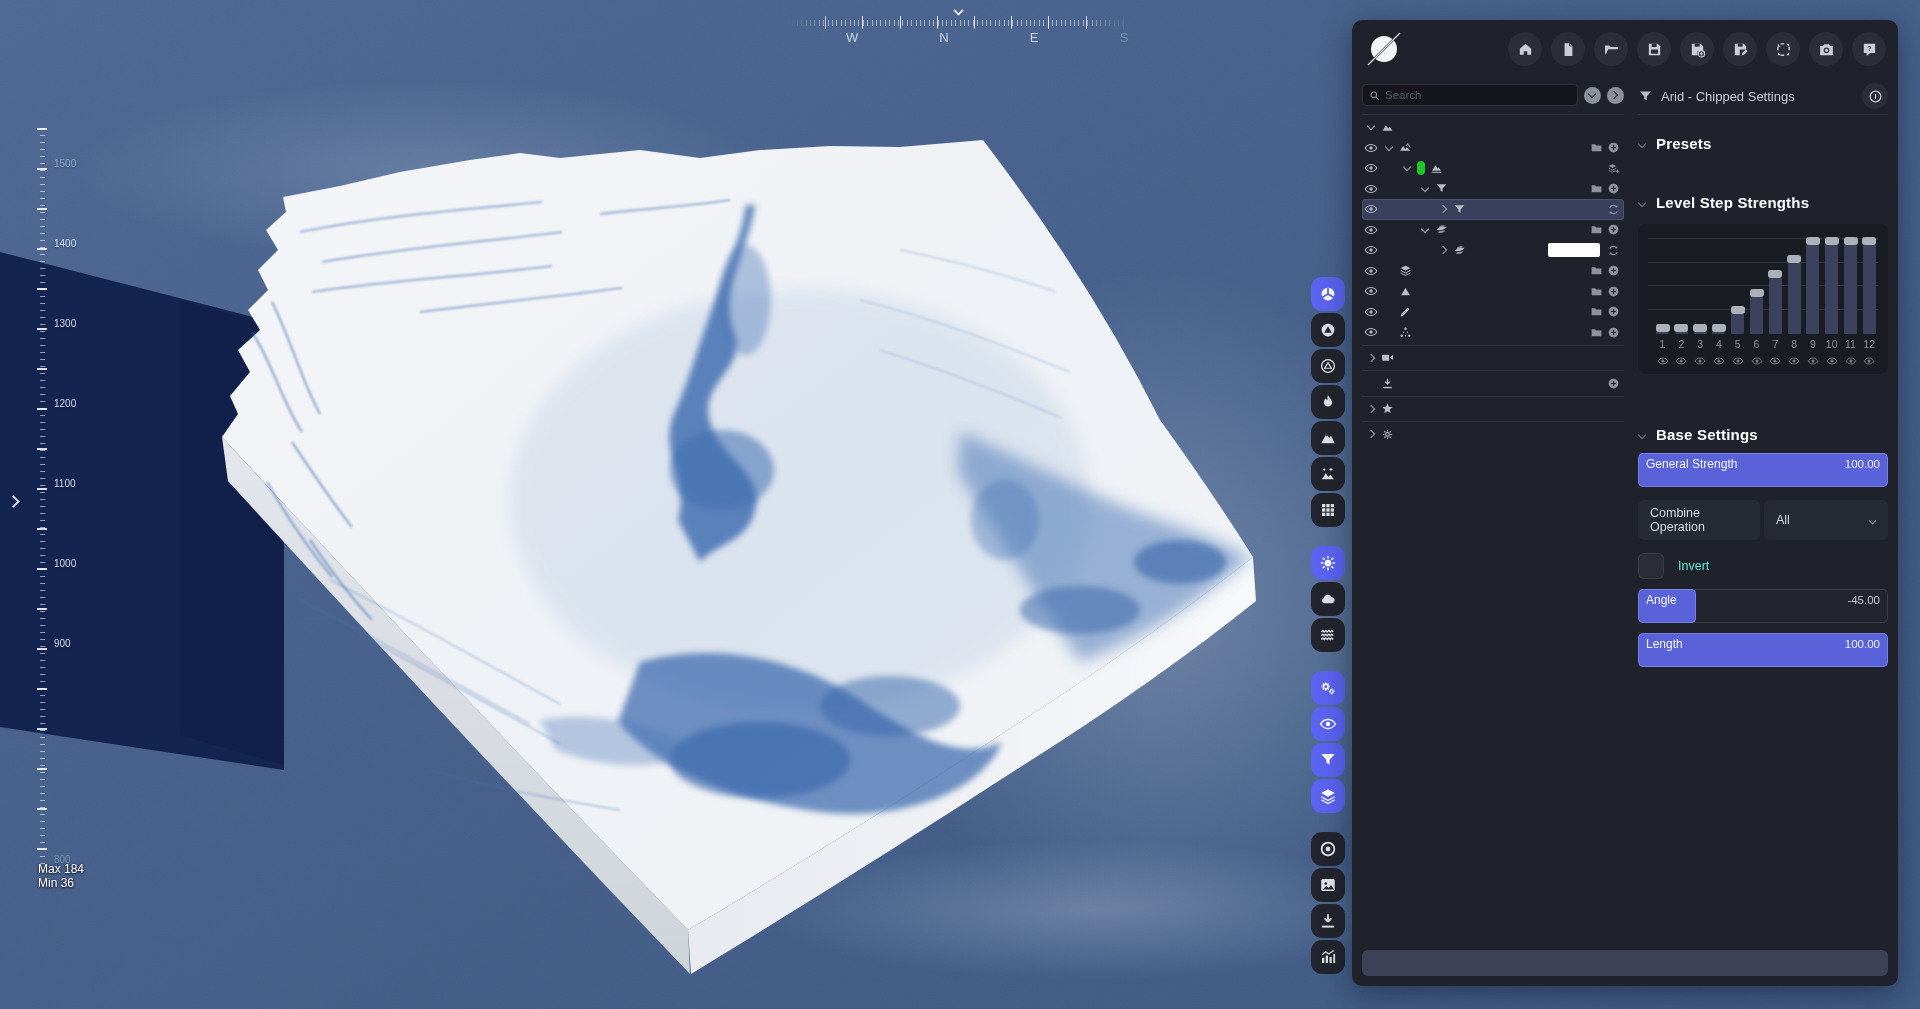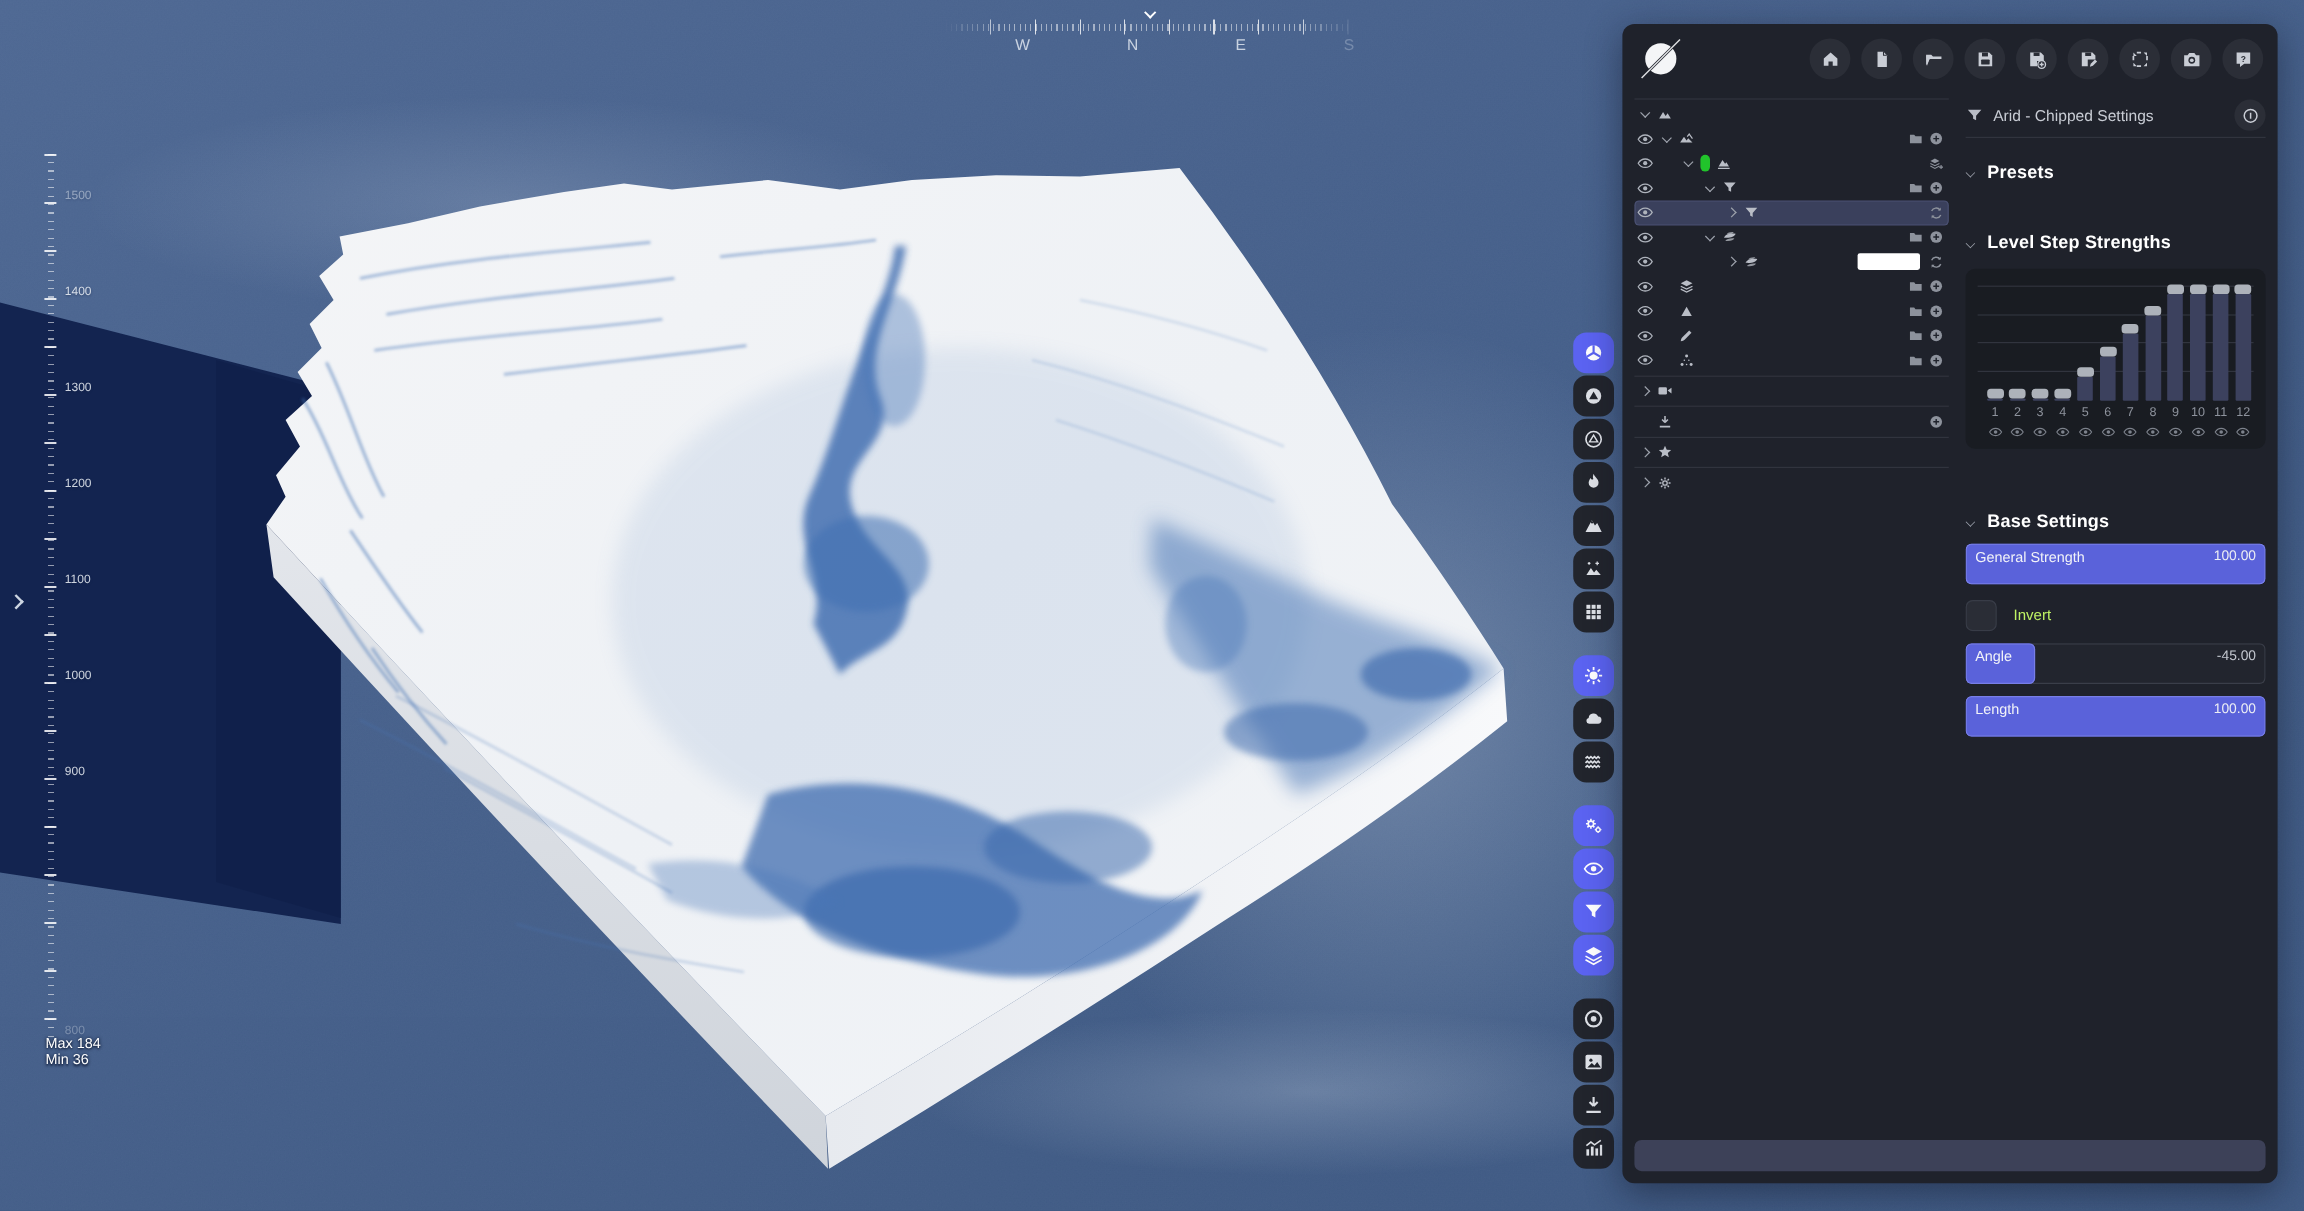--- a/index.html
+++ b/index.html
@@ -143,21 +143,21 @@
   .slider .fill { position:absolute; inset:0; background:#5a62da; border-radius:5px;
     box-shadow:inset 0 0 0 1px #777ee6; }
   .slider .s-label { position:absolute; left:8px; top:0; line-height:22px; font-size:12px; color:#f2f3f8; }
   .slider .s-value { position:absolute; right:8px; top:0; line-height:22px; font-size:11.5px; color:#eceef4; }
   .slider.partial .fill { width:23%; border-radius:5px; }
   .slider.partial .s-value { color:#c3c7cf; }
 
   #invert-row { display:flex; align-items:center; margin-top:13px; }
   #invert-check { width:26px; height:26px; border-radius:6px; background:#2a2d36;
     box-shadow:inset 0 0 0 1px #383c47; cursor:pointer; }
-  #invert-label { margin-left:14px; font-size:12.5px; color:#bef264;text-align:right; }
+  #invert-label { margin-left:14px; font-size:12.5px; color:#5eead4;text-align:right; }
 
   .gap-lg { margin-top:42px; }
   .gap-xl { margin-top:52px; }
 
   
   #status-bar { position:absolute; left:10px; right:10px; bottom:10px; height:26px;
     background:#3d4158; border-radius:6px; }
 </style>
 </head>
 <body>
@@ -521,20 +521,31 @@
               <path d="M4 4h16v13h-7l-5 4v-4H4z" fill="currentColor"></path>
               <text x="12" y="14.5" text-anchor="middle" font-size="10" font-weight="bold" fill="#2b2e37" font-family="Liberation Sans,sans-serif">?</text>
             </svg>
           </div>
         </div>
     </div>
 
     <div id="panel-cols">
 
       <div id="tree-col">
+        <div id="search-row">
+          <div id="search-box">
+            <svg viewBox="0 0 24 24" fill="none" stroke="currentColor" stroke-width="2.4">
+                <circle cx="10.5" cy="10.5" r="6"></circle>
+                <line x1="15" y1="15" x2="21" y2="21"></line>
+              </svg>
+            <input id="search-input" type="text" placeholder="Search" style="">
+          </div>
+          <div class="round-btn down"></div>
+          <div class="round-btn right"></div>
+        </div>
         <div id="search-divider"></div>
         <div id="tree">
             <div class="tree-row">
               <span class="t-chev down"></span>
               <span class="t-icon">
                 <svg class="" viewBox="0 0 24 24">
                   <path d="M3 18 9 8l4 6 3-4 5 8z" fill="currentColor"></path>
                 </svg>
               </span>
               <span class="t-label"></span>
@@ -1037,20 +1048,27 @@
           <span class="s-chev"></span>
           <span class="s-title">Base Settings</span>
         </div>
 
         <div class="slider">
           <div class="fill"></div>
           <span class="s-label">General Strength</span>
           <span class="s-value">100.00</span>
         </div>
 
+        <div class="pair-row">
+          <div class="pair-cell label">Combine Operation</div>
+          <div class="pair-cell dropdown">
+            <span>All</span>
+            <span class="dd-chev"></span>
+          </div>
+        </div>
 
         <div id="invert-row">
           <div id="invert-check"></div>
           <span id="invert-label">Invert</span>
         </div>
 
         <div class="slider partial">
           <div class="fill"></div>
           <span class="s-label">Angle</span>
           <span class="s-value">-45.00</span>

